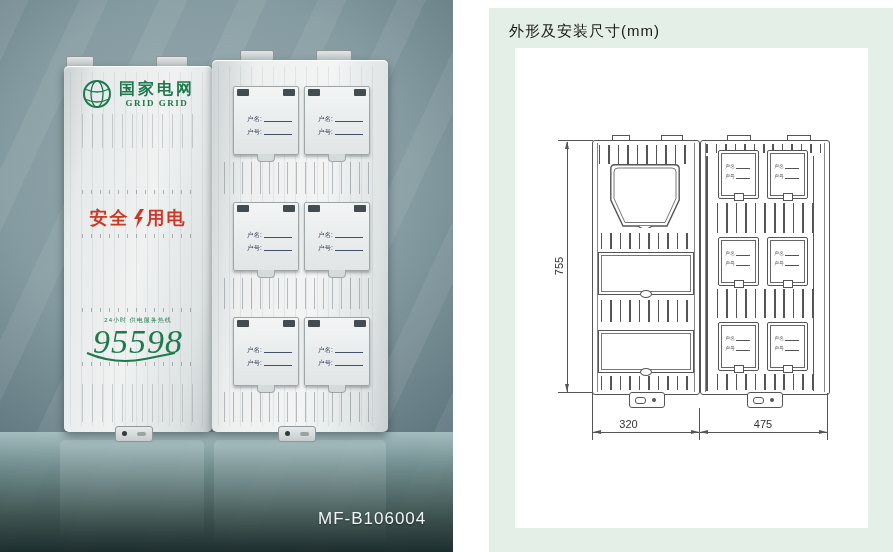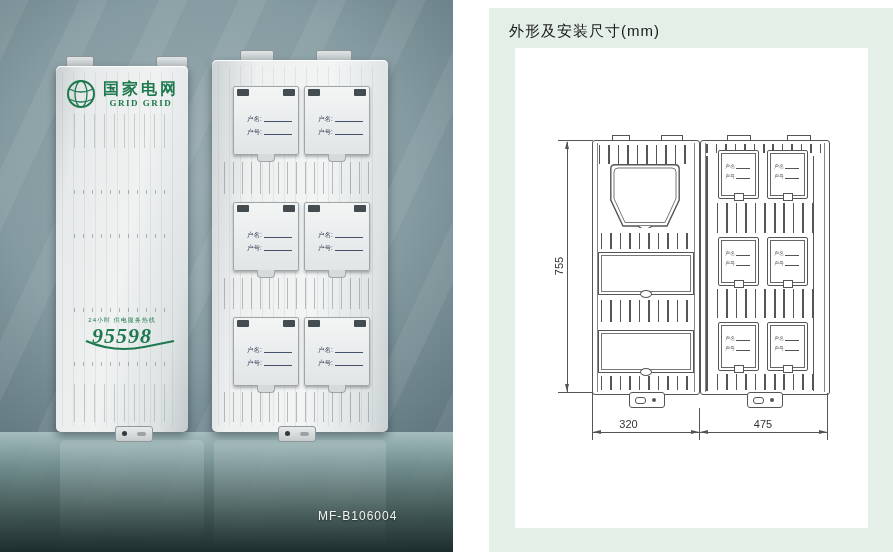--- a/index.html
+++ b/index.html
@@ -16,21 +16,21 @@
   .ghost{position:absolute;border-radius:5px;background:linear-gradient(180deg, rgba(225,235,235,0.20), rgba(225,235,235,0));}
   .ghostL{left:60px;top:440px;width:144px;height:100px;}
   .ghostR{left:214px;top:440px;width:172px;height:106px;}
 
   .tab{position:absolute;background:linear-gradient(180deg,#dfe4e5,#b9c0c2);border:1px solid #8d9598;border-radius:2px;}
   .latch{position:absolute;width:36px;height:14px;background:linear-gradient(180deg,#e8ebeb,#c6cccd);
     border:1px solid #8f9799;border-radius:3px;}
   .latch::before{content:"";position:absolute;left:6px;top:4px;width:5px;height:5px;border-radius:50%;background:#333a3d;}
   .latch::after{content:"";position:absolute;right:6px;top:5px;width:9px;height:4px;border-radius:2px;background:#9aa2a4;}
 
-  .boxL{position:absolute;left:56px;top:66px;width:132px;height:366px;border-radius:5px;
+  .boxL{position:absolute;left:64px;top:66px;width:148px;height:366px;border-radius:5px;
     background:linear-gradient(100deg,#c9cfd1 0%,#e7eaea 16%,#f0f2f2 52%,#dde2e3 84%,#c3c9cb 100%);
     box-shadow:0 4px 8px rgba(15,25,30,0.45), inset 0 1px 1px #fff;}
   .boxR{position:absolute;left:212px;top:60px;width:176px;height:372px;border-radius:5px;
     background:linear-gradient(95deg,#ccd2d4 0%,#eef0f0 22%,#f3f5f5 58%,#dde2e3 88%,#c9cfd1 100%);
     box-shadow:0 4px 8px rgba(15,25,30,0.45), inset 0 1px 1px #fff;}
   .boxL::before,.boxR::before{content:"";position:absolute;inset:6px;
     background:repeating-linear-gradient(90deg, rgba(130,140,145,0.14) 0 1px, transparent 1px 11px);}
 
   .logo-row{position:absolute;left:0;right:0;top:12px;display:flex;justify-content:center;align-items:center;gap:6px;}
   .brandcol{display:flex;flex-direction:column;align-items:center;}
@@ -39,35 +39,35 @@
 
   .tickrow{position:absolute;left:18px;right:18px;height:4px;
     background:repeating-linear-gradient(90deg, rgba(115,125,130,0.55) 0 1px, transparent 1px 9px);}
   .ribrow{position:absolute;left:18px;right:18px;
     background:repeating-linear-gradient(90deg, rgba(125,135,140,0.35) 0 1px, transparent 1px 10px);}
 
   .slogan{position:absolute;left:0;right:0;top:140px;display:flex;justify-content:center;align-items:center;gap:3px;
     color:#cd3826;font-size:18px;font-weight:bold;letter-spacing:2px;}
   .hotline{position:absolute;left:0;right:0;top:250px;display:flex;flex-direction:column;align-items:center;}
   .hot-caption{font-size:6px;color:#1e7a4e;letter-spacing:1px;}
-  .hot-number{position:relative;font-family:"Liberation Serif",serif;font-style:italic;font-weight:bold;
-    font-size:22px;line-height:1;color:#1e7a4e;letter-spacing:1px;}
+  .hot-number{position:relative;font-family:"Liberation Serif",serif;font-style:italic;font-weight:normal;
+    font-size:34px;line-height:1;color:#1e7a4e;letter-spacing:1px;}
   .swoosh{position:absolute;left:-8px;bottom:-6px;}
 
   .cover{position:absolute;width:64px;height:67px;border:1px solid #9fa6a8;border-radius:2px;
     background:linear-gradient(180deg,#f3f5f5,#e1e5e6);box-shadow:0 2px 3px rgba(40,50,55,0.35);}
   .clip{position:absolute;top:2px;width:12px;height:7px;background:#434c50;border-radius:1px;}
   .clipL{left:3px;} .clipR{right:3px;}
   .cov-row{position:absolute;left:13px;display:flex;align-items:flex-end;gap:2px;font-size:6.5px;color:#323c55;line-height:1;}
   .cov-line{display:inline-block;width:28px;height:6px;border-bottom:1px solid #45506b;}
   .notch{position:absolute;left:50%;bottom:-8px;transform:translateX(-50%);width:16px;height:7px;
     background:#d5dadb;border:1px solid #a0a7a9;border-top:none;border-radius:0 0 4px 4px;}
   .vent{position:absolute;background:repeating-linear-gradient(90deg, rgba(120,130,135,0.5) 0 1px, transparent 1px 9px);}
 
-  .model{position:absolute;left:318px;top:509px;width:130px;color:#f2f5f5;font-size:12px;letter-spacing:1px;
+  .model{position:absolute;left:318px;top:509px;width:130px;color:#f2f5f5;font-size:17px;letter-spacing:1px;
     text-shadow:0 1px 2px rgba(0,0,0,0.5);}
 
   
   .panel{position:absolute;left:489px;top:8px;width:404px;height:544px;background:#e4efe8;}
   .panel-title{position:absolute;left:20px;top:14px;font-size:15px;color:#1a1a1a;letter-spacing:1px;}
   .canvas{position:absolute;left:26px;top:40px;width:353px;height:480px;background:#fff;}
 
   .outline{position:absolute;border:1.5px solid #555;border-radius:3px;background:#fff;}
   .outline::before{content:"";position:absolute;left:4px;top:2px;bottom:2px;border-left:1px solid #888;}
   .outline::after{content:"";position:absolute;right:4px;top:2px;bottom:2px;border-left:1px solid #888;}
@@ -125,20 +125,27 @@
         <div class="brandcol">
           <div class="brand-cn">国家电网</div>
           <div class="brand-en">GRID GRID</div>
         </div>
       </div>
 
       <div class="ribrow" style="top:48px;height:34px;"></div>
       <div class="tickrow" style="top:124px;"></div>
       <div class="tickrow" style="top:168px;"></div>
 
+      <div class="slogan">
+        <span>安全</span>
+        <svg width="11" height="19" viewBox="0 0 11 19">
+          <polygon points="7,0 1,10 5,10 3,19 10,8 6,8 11,0" fill="#cd3826"></polygon>
+        </svg>
+        <span>用电</span>
+      </div>
 
       <div class="tickrow" style="top:242px;"></div>
 
       <div class="hotline">
         <div class="hot-caption">24小时 供电服务热线</div>
         <div class="hot-number">
           <svg class="swoosh" width="92" height="16" viewBox="0 0 92 16">
             <path d="M2,4 Q30,16 60,10 T90,4" fill="none" stroke="#1e7a4e" stroke-width="2.2"></path>
           </svg>
           <span>95598</span>

